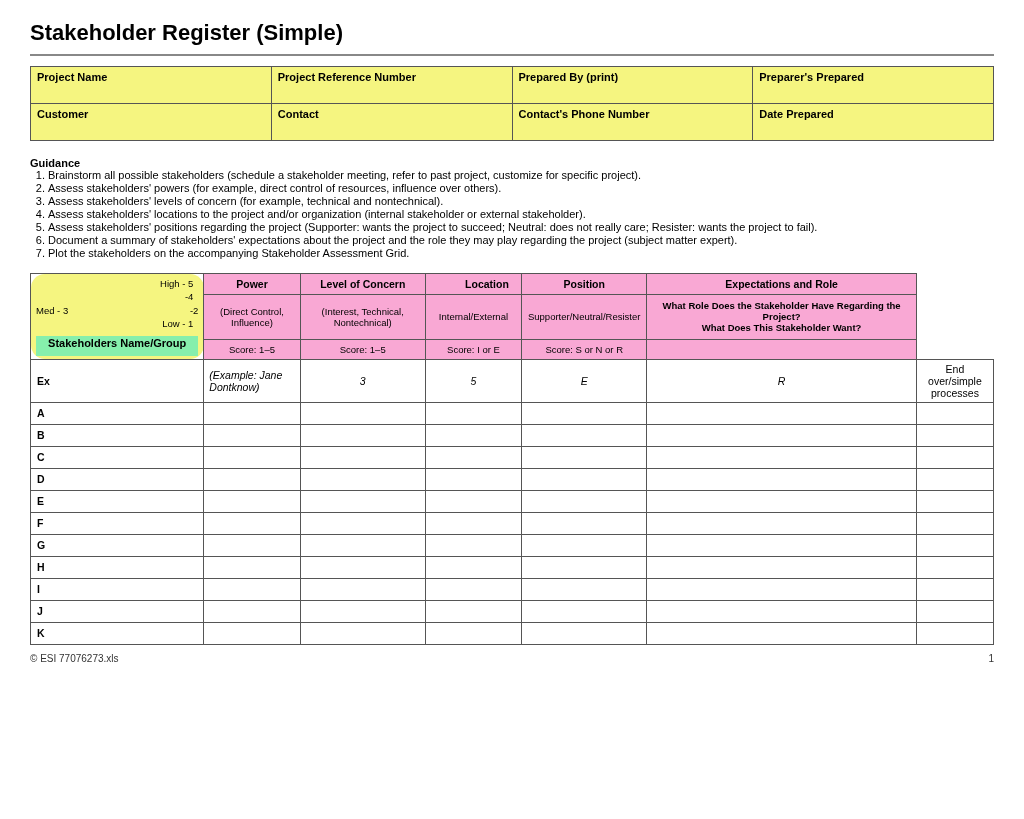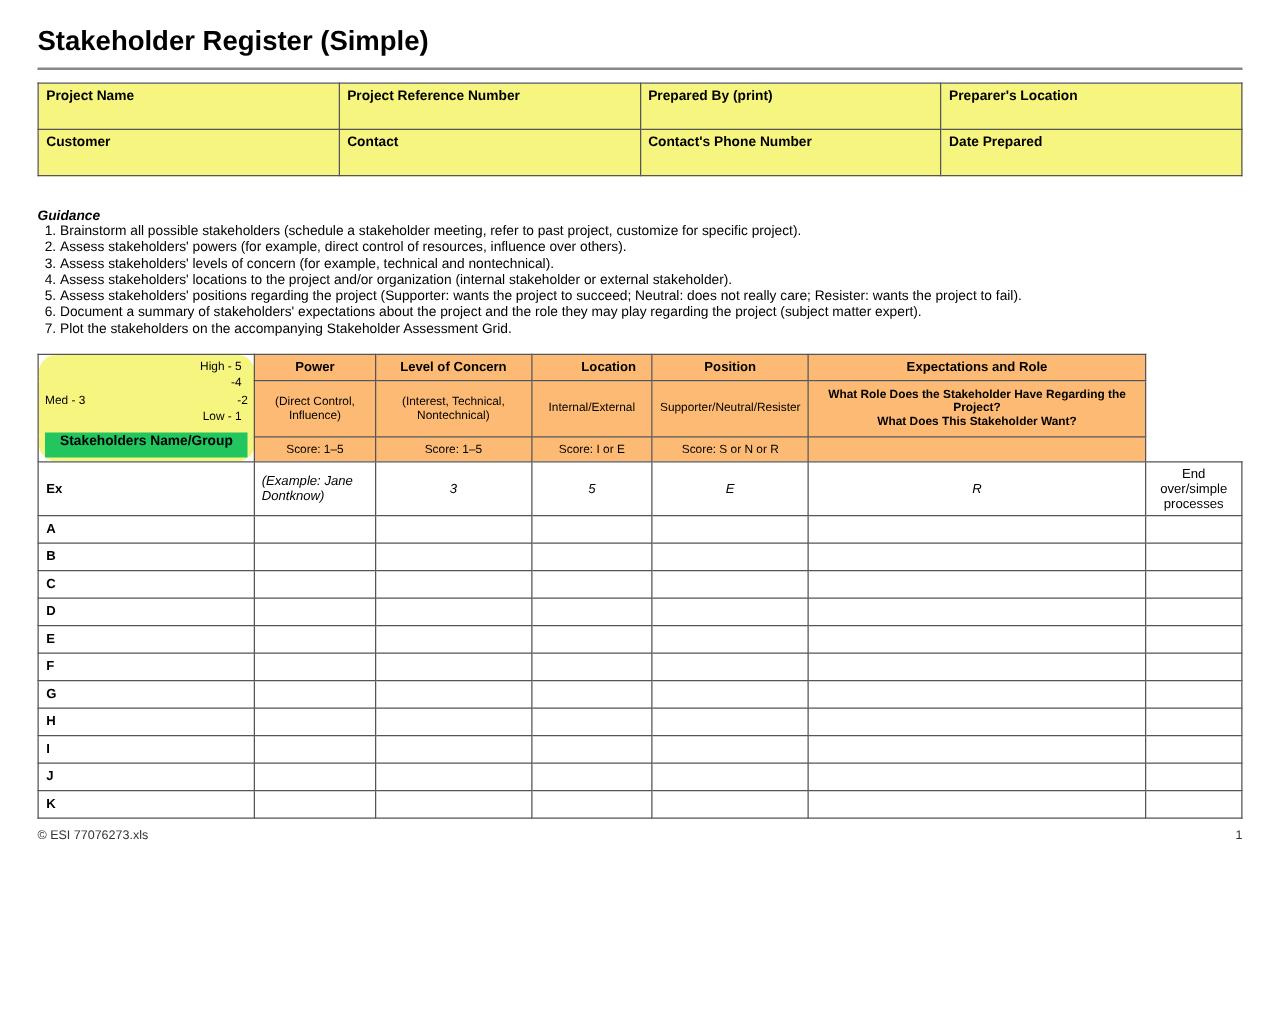--- a/index.html
+++ b/index.html
@@ -17,21 +17,21 @@
     }
     hr.title-line {
       border: none;
       border-top: 2px solid #888;
       margin-bottom: 10px;
     }
     
     .info-table {
       width: 100%;
       border-collapse: collapse;
-      margin-bottom: 26px;
+      margin-bottom: 16px;
     }
     .info-table td {
       border: 1px solid #555;
       padding: 4px 6px;
       background: #f5f580;
       font-weight: bold;
       vertical-align: top;
       min-height: 28px;
       width: 25%;
     }
@@ -40,53 +40,52 @@
       font-weight: normal;
       min-height: 16px;
     }
     
     .guidance {
       margin-bottom: 14px;
       font-size: 11px;
     }
     .guidance strong {
       font-weight: bold;
-      font-style: italic;
     }
     .guidance ol {
       margin-left: 18px;
     }
     .guidance ol li {
       margin-bottom: 1px;
     }
     
     .main-table {
       width: 100%;
       border-collapse: collapse;
       font-size: 10.5px;
     }
     .main-table th, .main-table td {
       border: 1px solid #555;
       text-align: center;
       vertical-align: middle;
       padding: 3px 5px;
     }
     .header-yellow {
-      background: #fdba74;
+      background: #f9a8d4;
       font-weight: bold;
     }
     .header-top-left {
       background: #f5f580;
       text-align: left;
       vertical-align: top;
       font-size: 10px;
       border-radius: 14px;
     }
     .stakeholder-name-cell {
-      background: #22c55e;
+      background: #86efac;
       font-weight: bold;
       font-size: 11px;
       text-align: center;
       vertical-align: bottom;
       padding-bottom: 4px;
     }
     .score-sub {
       font-weight: normal;
       font-size: 9.5px;
     }
@@ -145,21 +144,21 @@
     </td>
     <td>
       <span>Project Reference Number</span>
       <span class="field-value"></span>
     </td>
     <td>
       <span>Prepared By (print)</span>
       <span class="field-value"></span>
     </td>
     <td>
-      <span>Preparer's Location</span>
+      <span>Preparer's Prepared</span>
       <span class="field-value"></span>
     </td>
   </tr>
   <tr>
     <td>
       <span>Customer</span>
       <span class="field-value"></span>
     </td>
     <td>
       <span>Contact</span>

